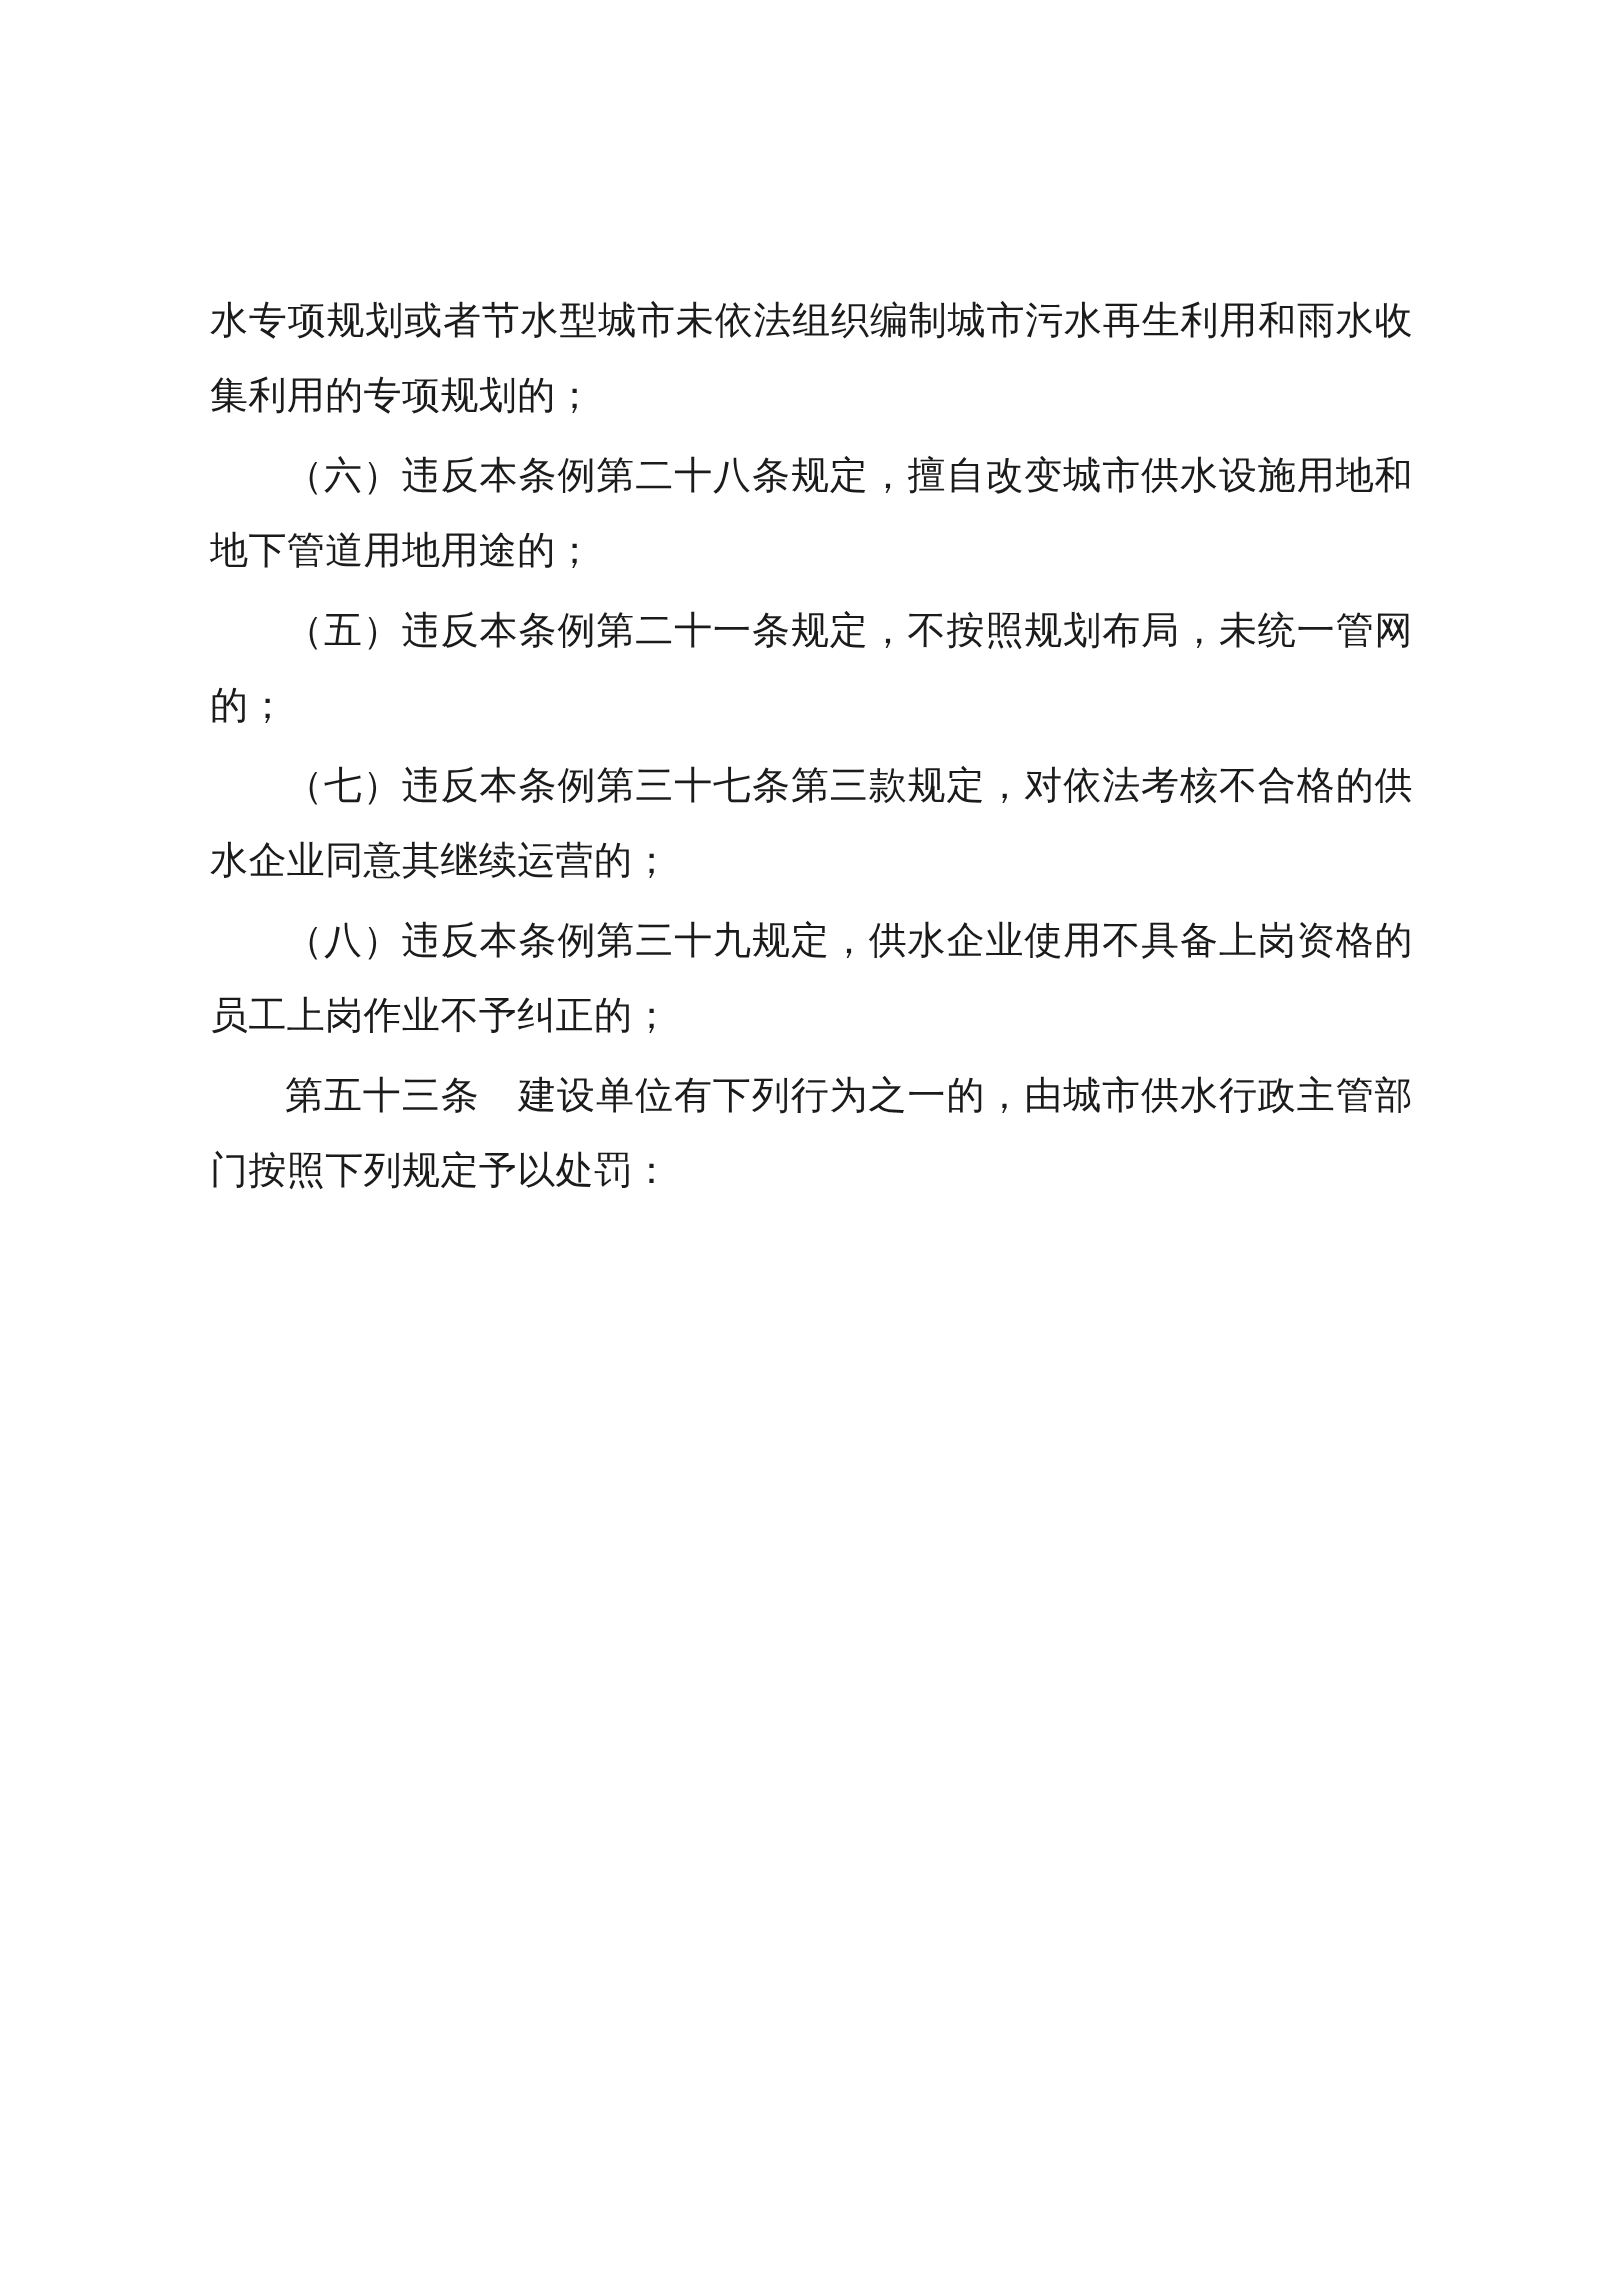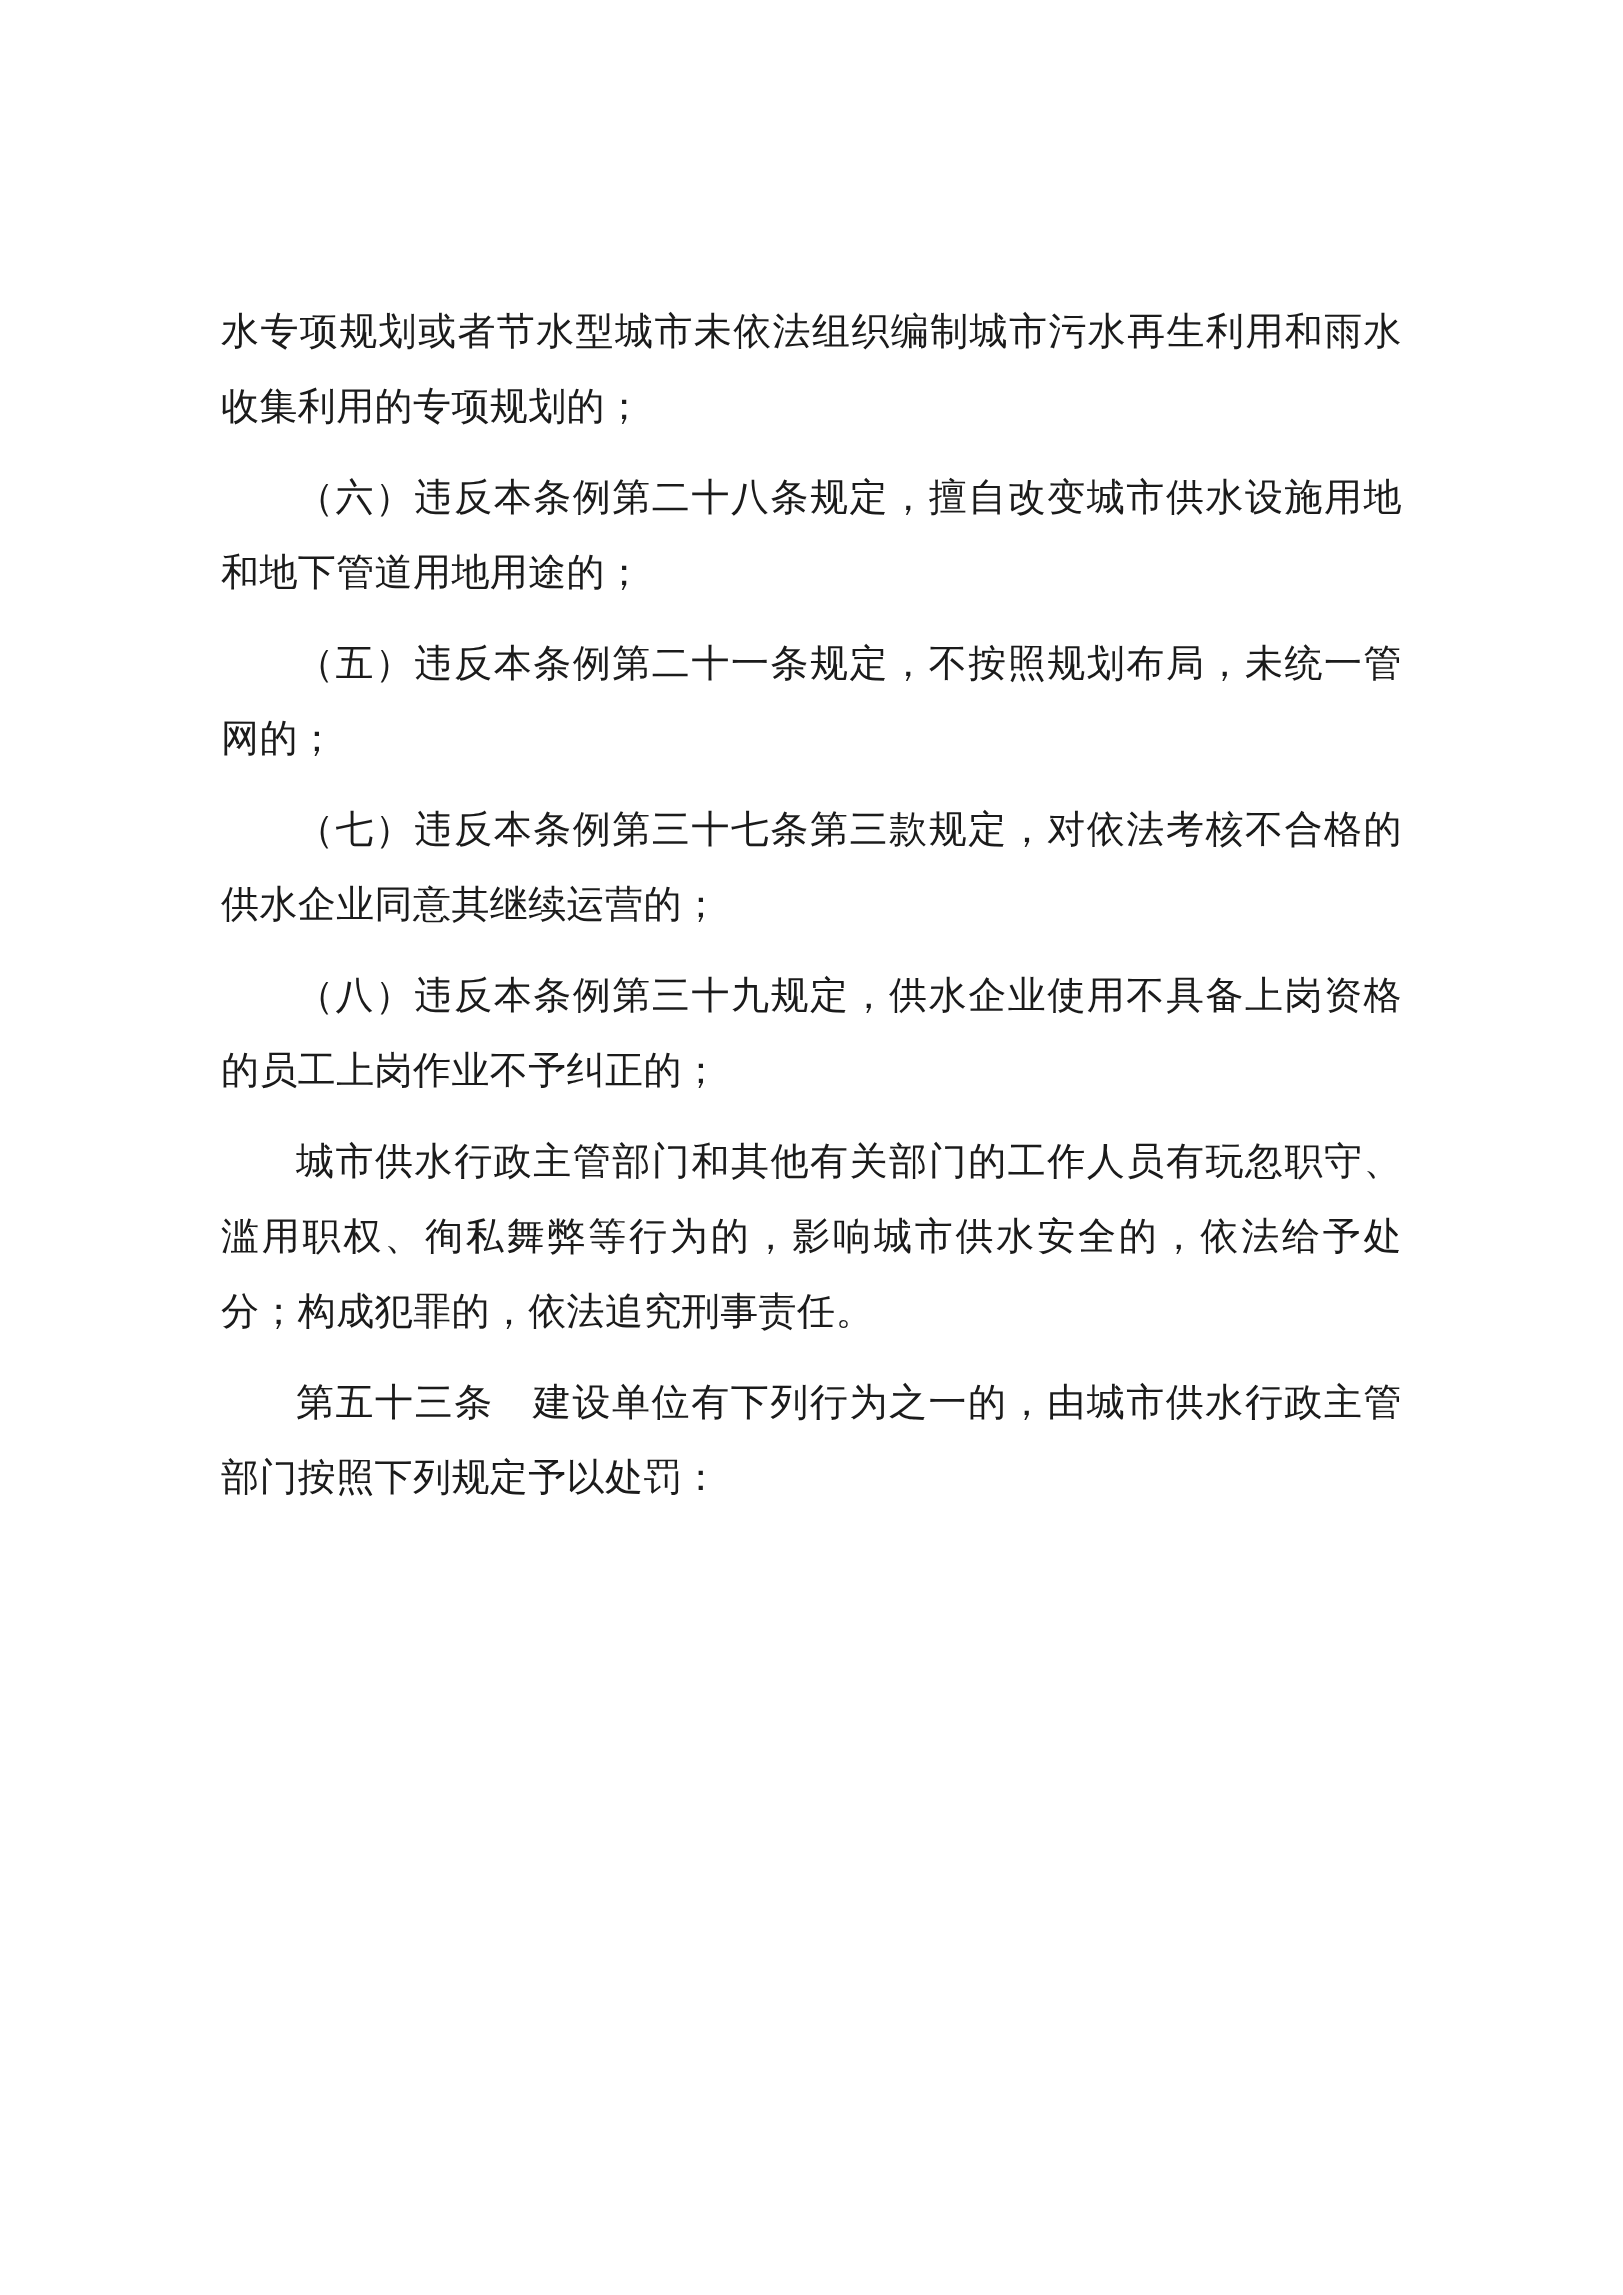--- a/index.html
+++ b/index.html
@@ -18,21 +18,21 @@
   }
   .body-text {
     font-size: 38px;
     line-height: 75px;
     color: #1b1b1b;
     text-align: justify;
     text-justify: inter-ideograph;
     letter-spacing: 0.4px;
   }
   p {
-    margin: 16px;
+    margin: 5px;
     padding: 0;
   }
   .indent {
     text-indent: 75px;
   }
   .article-head {
     font-weight: normal;
   }
   .sp {
     display: inline-block;
@@ -48,21 +48,20 @@
     <p class="para">水专项规划或者节水型城市未依法组织编制城市污水再生利用和雨水收集利用的专项规划的；</p>
 
     <p class="para indent">（六）违反本条例第二十八条规定，擅自改变城市供水设施用地和地下管道用地用途的；</p>
 
     <p class="para indent">（五）违反本条例第二十一条规定，不按照规划布局，未统一管网的；</p>
 
     <p class="para indent">（七）违反本条例第三十七条第三款规定，对依法考核不合格的供水企业同意其继续运营的；</p>
 
     <p class="para indent">（八）违反本条例第三十九规定，供水企业使用不具备上岗资格的员工上岗作业不予纠正的；</p>
 
-    <p class="para indent">城市供水行政主管部门和其他有关部门的工作人员有玩忽职守、滥用职权、徇私舞弊等行为的，影响城市供水安全的，依法给予处分；构成犯罪的，依法追究刑事责任。</p>
 
     <p class="para indent"><span class="article-head">第五十三条</span><span class="sp"></span><span>建设单位有下列行为之一的，由城市供水行政主管部门按照下列规定予以处罚：</span></p>
 
 
 
   </div>
 </div>
 
 
 </body></html>

